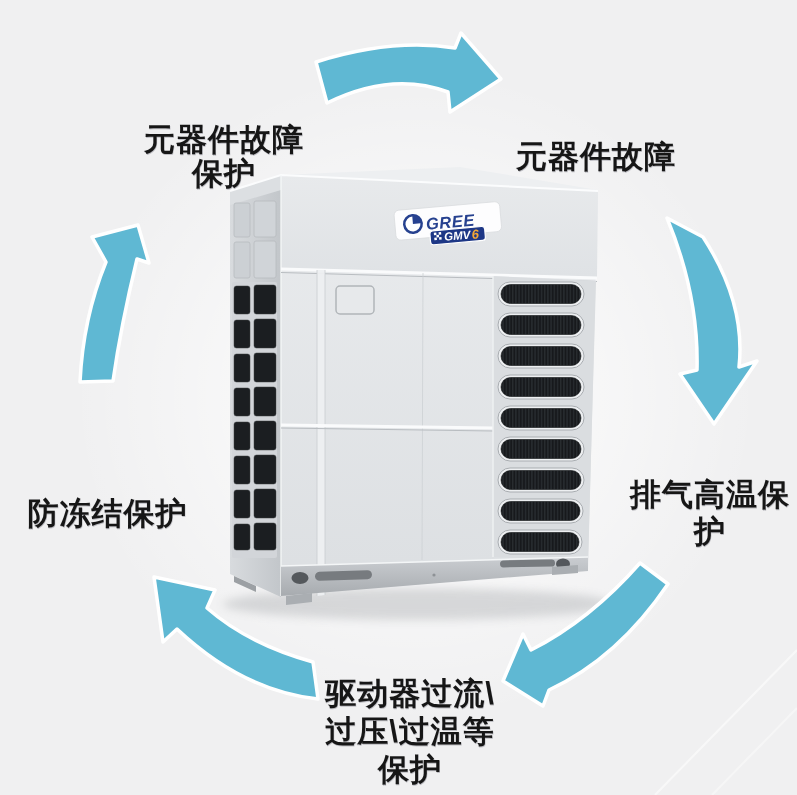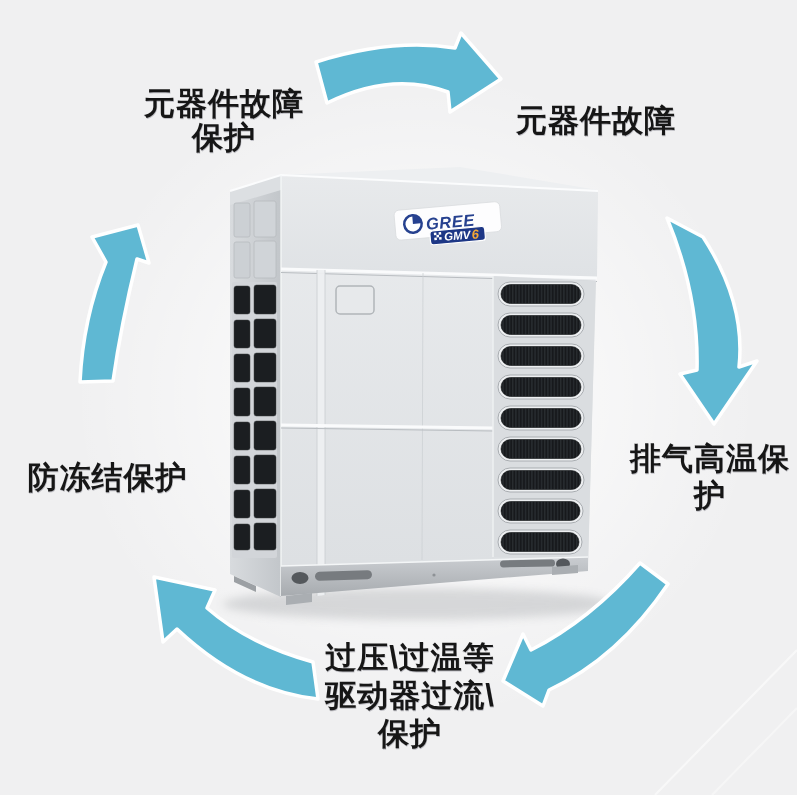--- a/index.html
+++ b/index.html
@@ -7,20 +7,21 @@
   .canvas{
     position:relative;width:797px;height:795px;
     background:#f0f0f1;overflow:hidden;
     font-family:"Liberation Sans","DejaVu Sans",sans-serif;
   }
   .stage{position:absolute;left:0;top:0;width:797px;height:795px;}
   .label{
     position:absolute;font-weight:bold;font-size:31px;line-height:36px;
     color:#161616;text-align:center;white-space:nowrap;letter-spacing:1px;
     text-shadow:0.5px 0.5px 0 rgba(40,40,60,0.25);
+    margin-top:36px;
   }
   .label-tl{left:99px;top:87px;width:250px;line-height:34px;}
   .label-tr{left:471px;top:103px;width:250px;}
   .label-r{left:590px;top:440px;width:240px;line-height:37px;}
   .label-b{left:285px;top:639px;width:250px;line-height:38px;}
   .label-l{left:-5px;top:460px;width:225px;}
   svg text.brand{font-family:"Liberation Sans","DejaVu Sans",sans-serif;font-weight:bold;font-style:italic;}
 </style>
 </head>
 <body>
@@ -225,22 +226,22 @@
   <div class="label label-tr">
     <div>元器件故障</div>
   </div>
 
   <div class="label label-r">
     <div>排气高温保</div>
     <div>护</div>
   </div>
 
   <div class="label label-b">
+    <div>驱动器过流\</div>
     <div>过压\过温等</div>
-    <div>驱动器过流\</div>
     <div>保护</div>
   </div>
 
   <div class="label label-l">
     <div>防冻结保护</div>
   </div>
 
 </div>
 
 </body></html>

